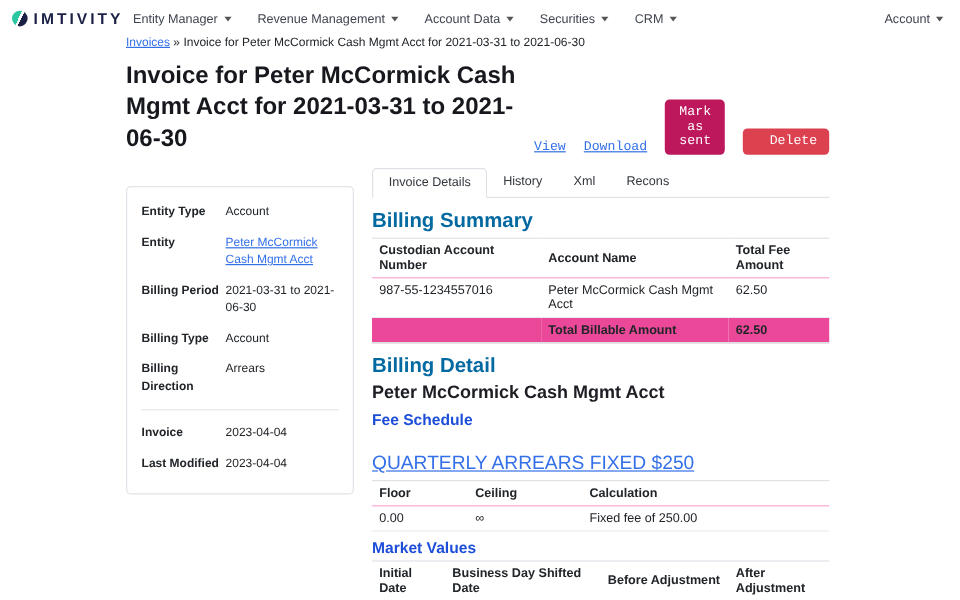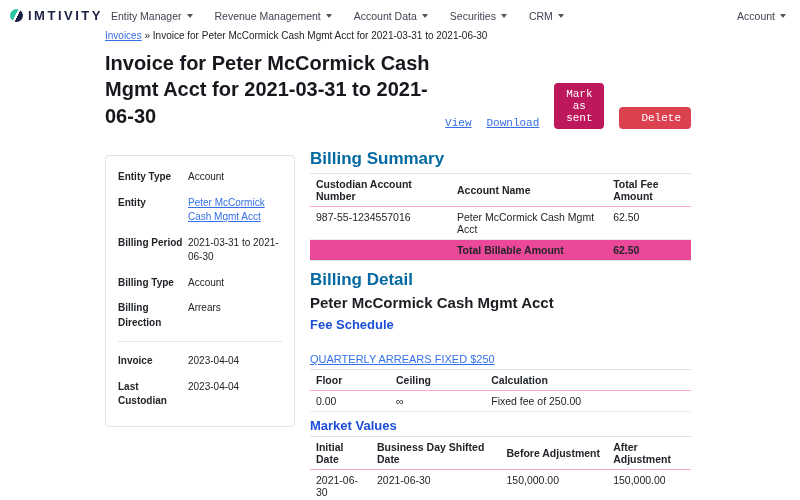--- a/index.html
+++ b/index.html
@@ -46,21 +46,21 @@
   
   .tabs { display:flex; border-bottom:1px solid #dee2e6; font-size:10.5px; }
   .tab { padding:5px 13px 6px; color:#33373d; cursor:pointer; }
   .tab.active { border:1px solid #dee2e6; border-bottom:1px solid #fff; margin-bottom:-1px;
     border-radius:4px 4px 0 0; background:#fff; }
 
   
   h2.sec { font-size:17px; font-weight:600; margin:9px 0 4px; color:#0369a1; }
   h3.acct { font-size:15px; font-weight:600; margin:2px 0 3px; color:#1c1e24; }
   h4.sub { font-size:13px; font-weight:600; margin:6px 0 3px; color:#1d4ed8; }
-  .fee-link { font-size:11px; display:inline-block; margin:18px 0 4px; }
+  .fee-link { font-size:16px; display:inline-block; margin:18px 0 4px; }
 
   
   table { width:100%; border-collapse:collapse; font-size:10.5px; table-layout:fixed; }
   th { text-align:left; font-weight:700; padding:4px 6px; border-top:1px solid #dee2e6;
     border-bottom:1px solid #f9a8d4; }
   td { padding:4px 6px; border-bottom:1px solid #e9ecef; vertical-align:top; }
   tr.row-success td { background:#ec4899; font-weight:700; border-bottom:1px solid #d1e7dd; }
   table.mb { margin-bottom:4px; }
 </style>
 </head>
@@ -140,27 +140,33 @@
       <div class="info-row">
         <span class="info-label">Billing Direction</span>
         <span class="info-value">Arrears</span>
       </div>
       <hr>
       <div class="info-row">
         <span class="info-label">Invoice</span>
         <span class="info-value">2023-04-04</span>
       </div>
       <div class="info-row">
-        <span class="info-label">Last Custodian</span>
+        <span class="info-label">Last Modified</span>
         <span class="info-value">2023-04-04</span>
       </div>
     </div>
 
     <div class="main-col">
 
+      <div class="tabs">
+        <div class="tab active">Invoice Details</div>
+        <div class="tab">History</div>
+        <div class="tab">Xml</div>
+        <div class="tab">Recons</div>
+      </div>
 
       <h2 class="sec">Billing Summary</h2>
       <table class="mb">
         <colgroup>
             <col style="width:37%">
             <col style="width:41%">
             <col style="width:22%">
           </colgroup>
         <thead>
           <tr>

